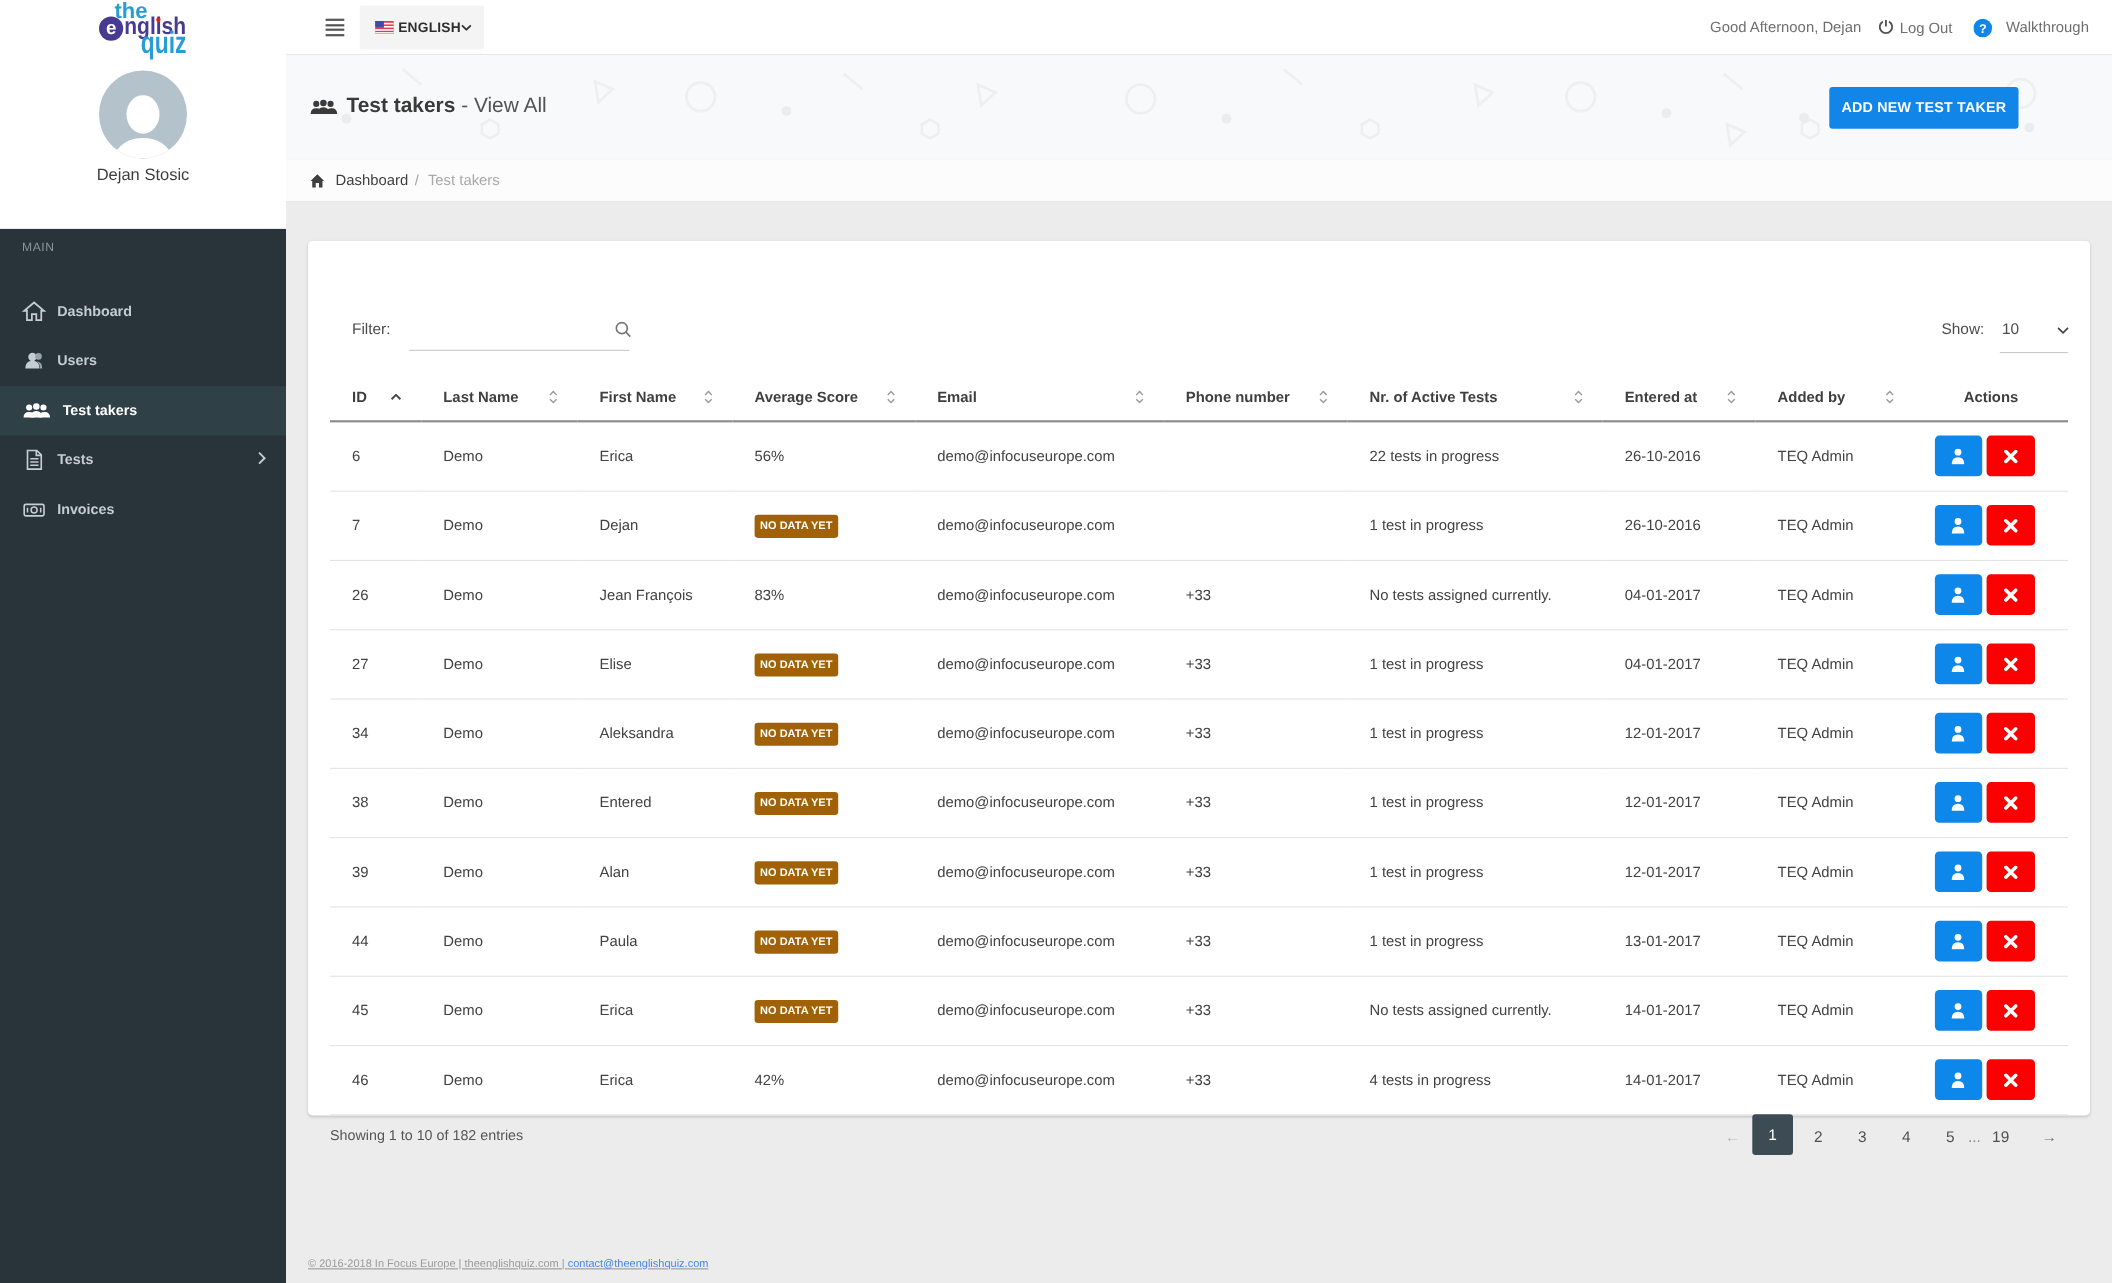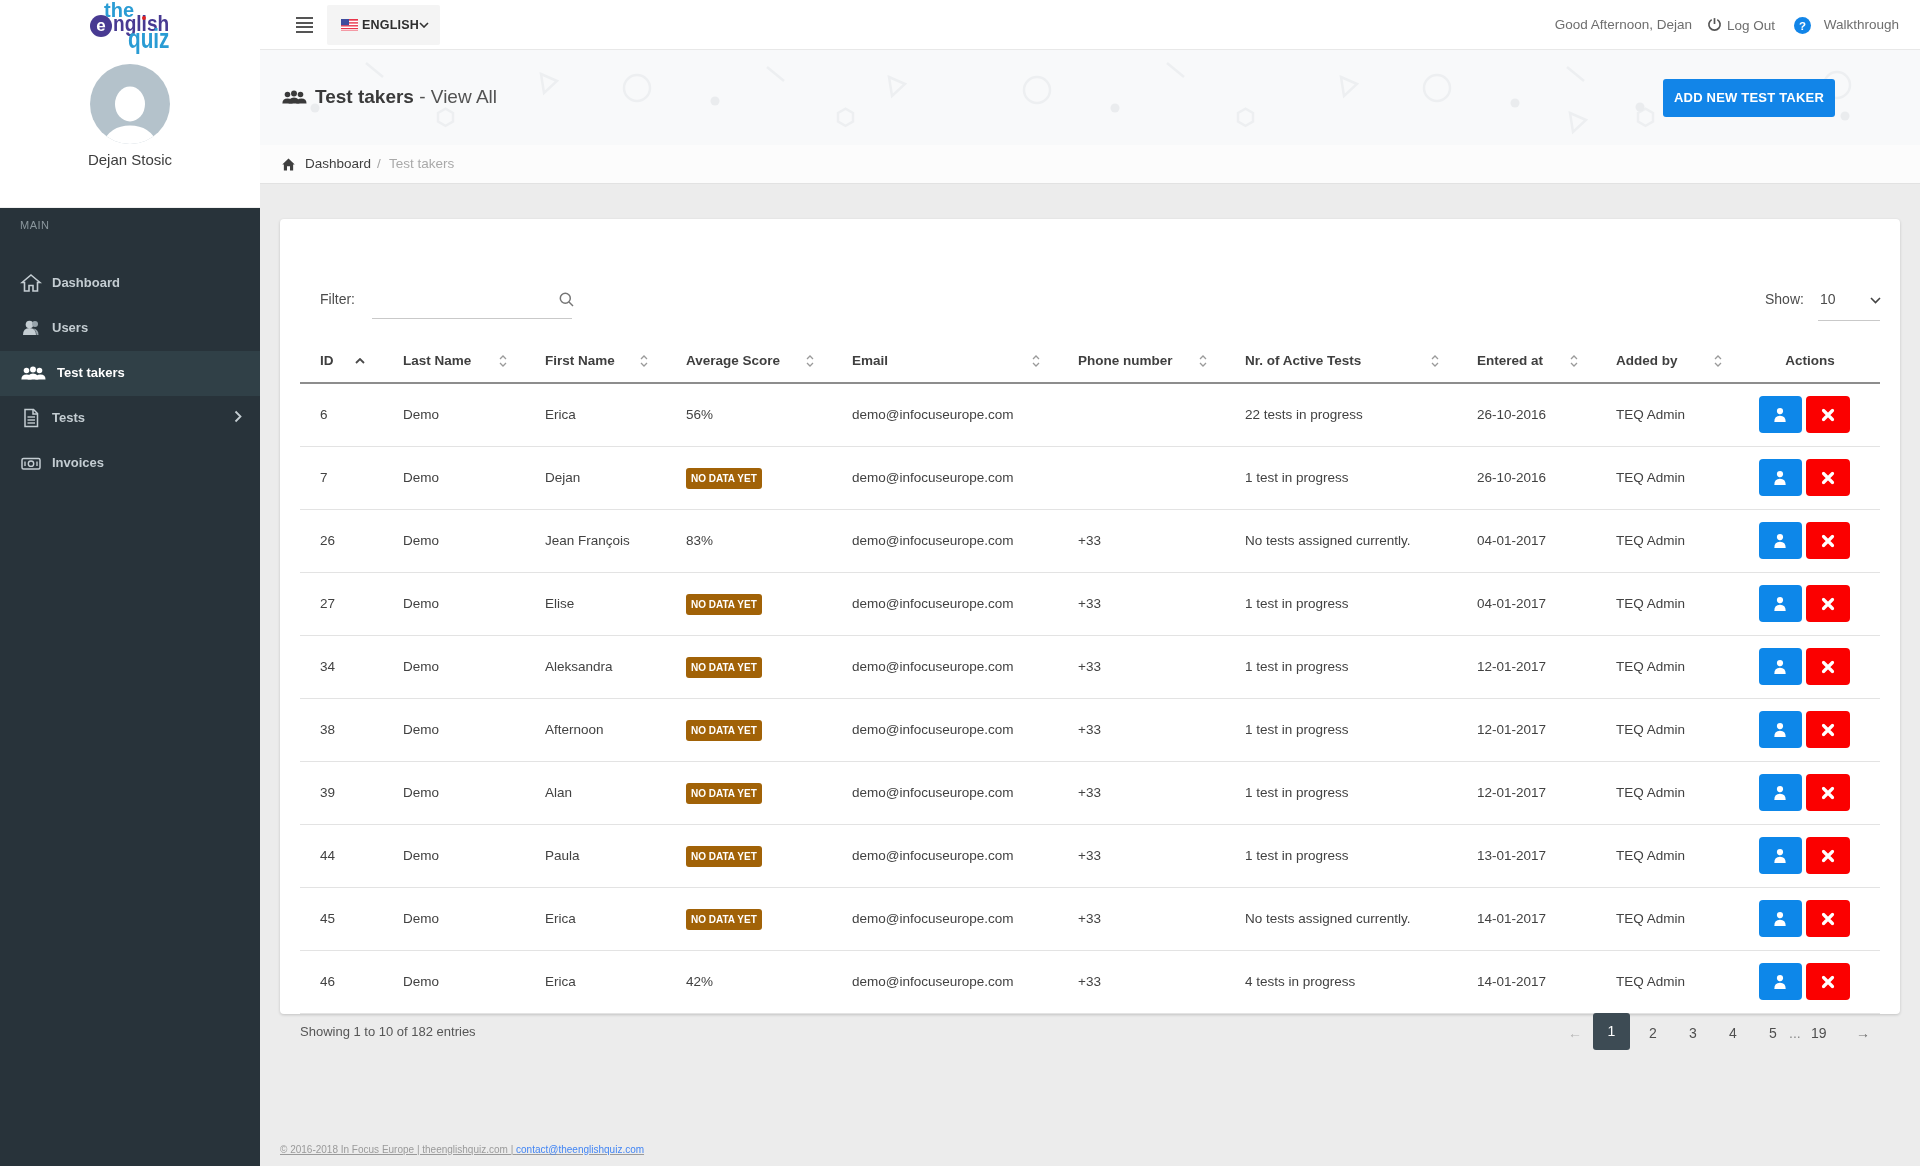--- a/index.html
+++ b/index.html
@@ -307,21 +307,21 @@
           <td class="act"><span class="btn-b"><svg width="13" height="15" viewBox="0 0 13 15">
                     <circle cx="6.5" cy="3.6" r="3.1" fill="#fff"></circle>
                     <path d="M0.8 14.5 q0-6.3 5.7-6.3 q5.7 0 5.7 6.3 Z" fill="#fff"></path>
                   </svg></span><span class="btn-r"><svg width="13" height="13" viewBox="0 0 13 13">
                     <path d="M2 2 L11 11 M11 2 L2 11" stroke="#fff" stroke-width="3.2" stroke-linecap="round"></path>
                   </svg></span></td>
         </tr>
         <tr>
           <td>38</td>
               <td>Demo</td>
-              <td>Afternoon</td>
+              <td>Entered</td>
               <td><span class="badge">NO DATA YET</span></td>
               <td>demo@infocuseurope.com</td>
               <td>+33</td>
               <td>1 test in progress</td>
               <td>12-01-2017</td>
               <td>TEQ Admin</td>
           <td class="act"><span class="btn-b"><svg width="13" height="15" viewBox="0 0 13 15">
                     <circle cx="6.5" cy="3.6" r="3.1" fill="#fff"></circle>
                     <path d="M0.8 14.5 q0-6.3 5.7-6.3 q5.7 0 5.7 6.3 Z" fill="#fff"></path>
                   </svg></span><span class="btn-r"><svg width="13" height="13" viewBox="0 0 13 13">

